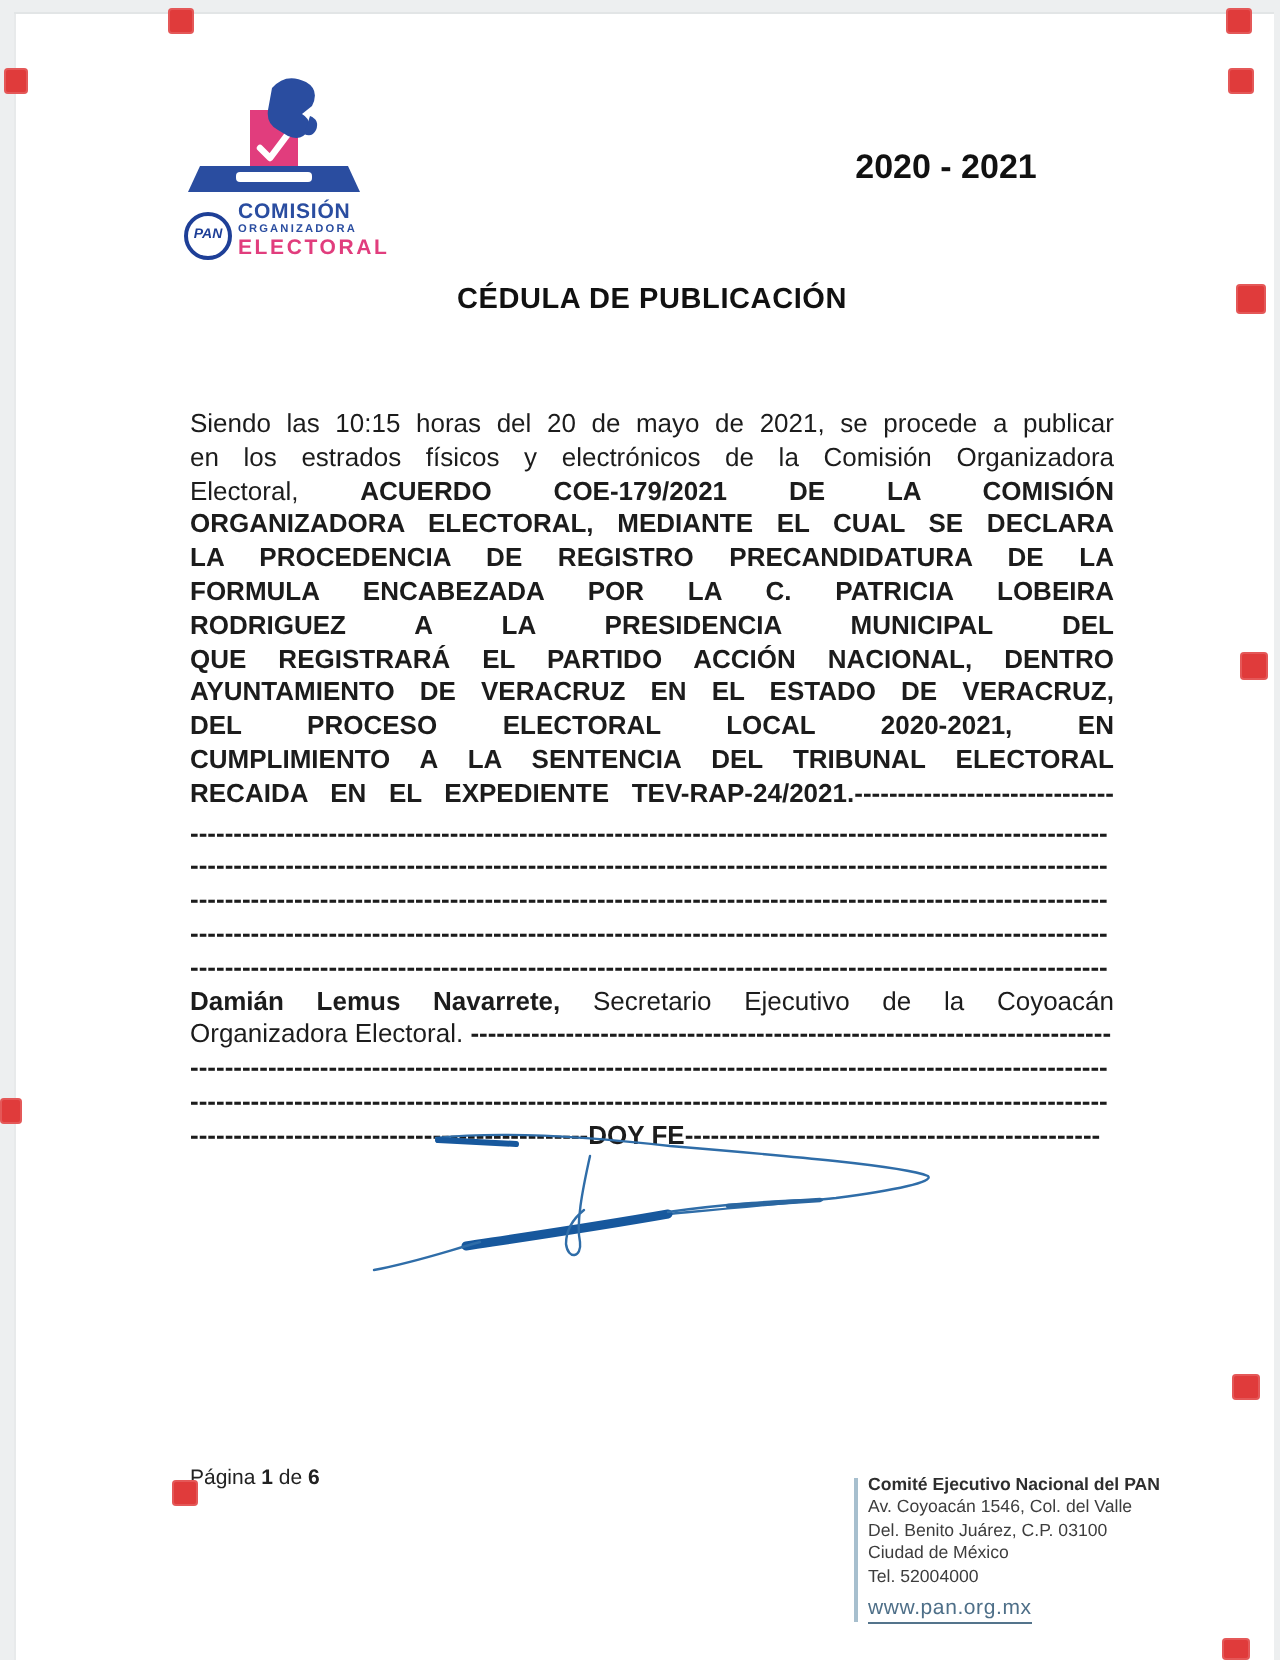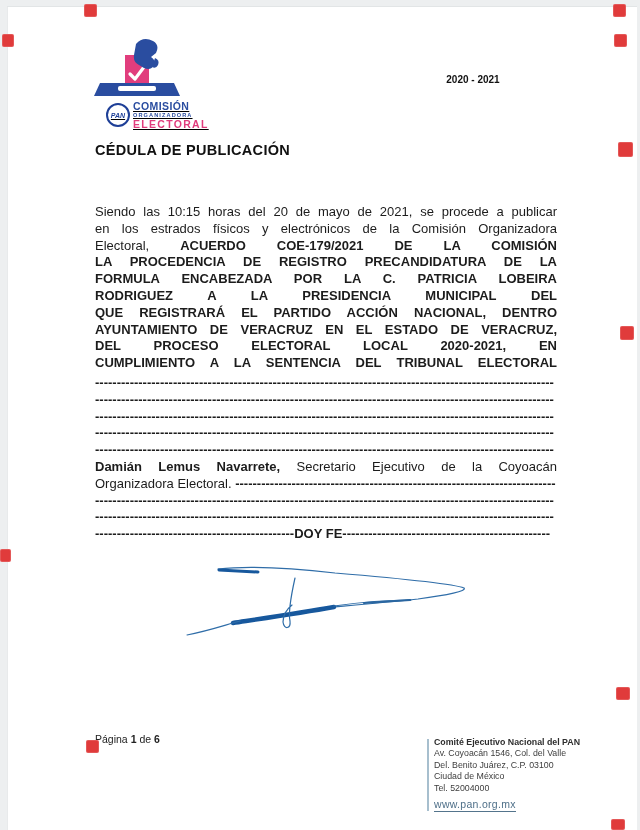--- a/index.html
+++ b/index.html
@@ -10,37 +10,37 @@
     -webkit-font-smoothing:antialiased;
   }
   .page{
     position:absolute;left:7px;top:6px;right:3px;bottom:0;
     background:#ffffff;
     box-shadow:inset 0 1px 0 #e2e5e6, inset 1px 0 0 #e8eaeb;
   }
   
   .logo-wrap{position:absolute;left:92px;top:38px;width:110px;height:95px;}
   .logo-art{position:absolute;left:0;top:0;}
-  .logo-textrow{position:absolute;left:14px;top:63px;width:108px;display:flex;align-items:center;text-decoration:underline;}
+  .logo-textrow{position:absolute;left:0;top:63px;width:108px;display:flex;align-items:flex-end;}
   .pan-seal{
     width:20px;height:20px;border-radius:50%;border:2px solid #1e3f97;background:#fff;
     display:flex;align-items:center;justify-content:center;flex:0 0 auto;
   }
   .pan-seal span{font-size:7px;font-weight:bold;font-style:italic;color:#1e3f97;letter-spacing:0;}
   .logo-text{margin-left:3px;line-height:1;}
   .logo-l1{font-size:10.5px;font-weight:bold;color:#2a4da0;letter-spacing:.4px;}
   .logo-l2{font-size:5.6px;font-weight:bold;color:#2a4da0;letter-spacing:1.1px;margin-top:1px;}
   .logo-l3{font-size:10.5px;font-weight:bold;color:#e13d7d;letter-spacing:1.3px;margin-top:1px;}
   
   .process{position:absolute;left:373px;top:73px;width:200px;text-align:center;color:#111;}
   .process .p1{font-size:12px;font-weight:bold;line-height:1.25;}
-  .process .p2{font-size:10px;font-weight:bold;line-height:1.3;}
+  .process .p2{font-size:17px;font-weight:bold;line-height:1.3;}
   
   .doc-title{
-    position:absolute;left:95px;top:142px;width:462px;
+    position:absolute;left:95px;top:142px;width:462px;text-align:center;
     font-size:14.5px;font-weight:bold;color:#111;letter-spacing:.3px;
   }
   
   .content{position:absolute;left:95px;top:174px;width:462px;color:#1c1c1c;margin-top:30px;}
   .ln{
     height:16.8px;line-height:16.8px;font-size:13px;overflow:hidden;
     text-align:justify;text-align-last:justify;
   }
   .ln.nj{text-align:left;text-align-last:left;}
   .ln .b{font-weight:bold;}
@@ -93,27 +93,29 @@
 <div class="process">
   <div class="p2">2020 - 2021</div>
 </div>
 
 <div class="doc-title">CÉDULA DE PUBLICACIÓN</div>
 
 <div class="content">
     <div class="ln"><span>Siendo las 10:15 horas del 20 de mayo de 2021, se procede a publicar</span></div>
     <div class="ln"><span>en los estrados físicos y electrónicos de la Comisión Organizadora</span></div>
     <div class="ln"><span>Electoral, </span><span class="b">ACUERDO COE-179/2021 DE LA COMISIÓN</span></div>
+    <div class="ln"><span class="b">ORGANIZADORA ELECTORAL, MEDIANTE EL CUAL SE DECLARA</span></div>
     <div class="ln"><span class="b">LA PROCEDENCIA DE REGISTRO PRECANDIDATURA DE LA</span></div>
     <div class="ln"><span class="b">FORMULA ENCABEZADA POR LA C. PATRICIA LOBEIRA</span></div>
     <div class="ln"><span class="b">RODRIGUEZ A LA PRESIDENCIA MUNICIPAL DEL</span></div>
     <div class="ln"><span class="b">QUE REGISTRARÁ EL PARTIDO ACCIÓN NACIONAL, DENTRO</span></div>
     <div class="ln"><span class="b">AYUNTAMIENTO DE VERACRUZ EN EL ESTADO DE VERACRUZ,</span></div>
     <div class="ln"><span class="b">DEL PROCESO ELECTORAL LOCAL 2020-2021, EN</span></div>
     <div class="ln"><span class="b">CUMPLIMIENTO A LA SENTENCIA DEL TRIBUNAL ELECTORAL</span></div>
+    <div class="ln"><span class="b">RECAIDA EN EL EXPEDIENTE TEV-RAP-24/2021.</span><span class="b">------------------------------</span></div>
     <div class="ln nj" style="margin-top: 3px;"><span class="b">--------------------------------------------------------------------------------------------------------------</span></div>
     <div class="ln nj"><span class="b">--------------------------------------------------------------------------------------------------------------</span></div>
     <div class="ln nj"><span class="b">--------------------------------------------------------------------------------------------------------------</span></div>
     <div class="ln nj"><span class="b">--------------------------------------------------------------------------------------------------------------</span></div>
     <div class="ln nj"><span class="b">--------------------------------------------------------------------------------------------------------------</span></div>
     <div class="ln"><span class="b">Damián Lemus Navarrete,</span><span> Secretario Ejecutivo de la Coyoacán</span></div>
     <div class="ln nj"><span>Organizadora Electoral. </span><span class="b">---------------------------------------------------------------------------</span></div>
     <div class="ln nj"><span class="b">--------------------------------------------------------------------------------------------------------------</span></div>
     <div class="ln nj"><span class="b">--------------------------------------------------------------------------------------------------------------</span></div>
     <div class="ln nj"><span class="b">----------------------------------------------</span><span class="b">DOY FE</span><span class="b">------------------------------------------------</span></div>

